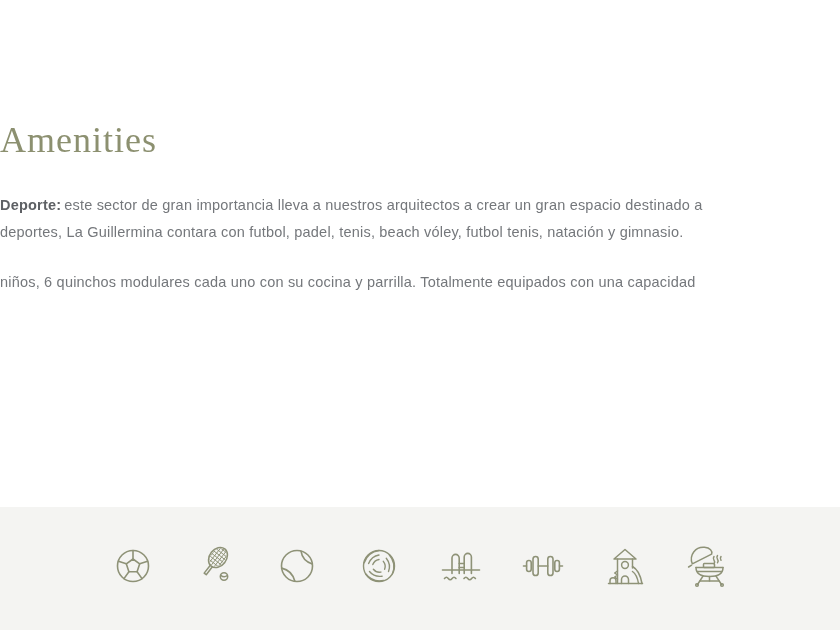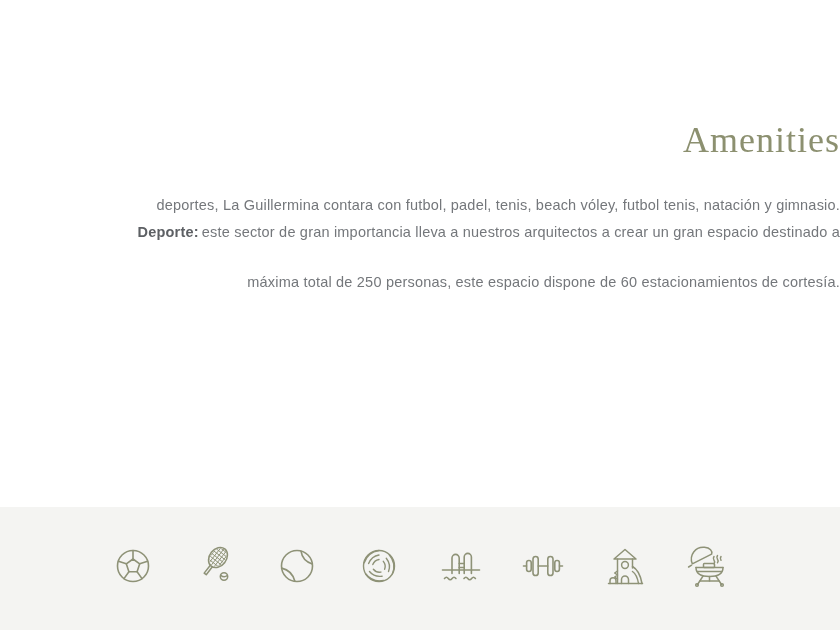--- a/index.html
+++ b/index.html
@@ -1,20 +1,20 @@
 <!DOCTYPE html>
 <html><head>
 <meta charset="utf-8">
 <style>
   html,body{margin:0;padding:0}
   body{
     width:840px;height:630px;background:#ffffff;overflow:hidden;position:relative;
     font-family:"Liberation Sans", sans-serif;
   }
-  .content{padding-top:118px;text-align:right}
+  .content{padding-top:118px;text-align:left}
   .section-title{
     font-family:"Liberation Serif", serif;
     font-weight:400;font-size:36px;line-height:44px;margin:0 0 30px;
     color:#8c9070;letter-spacing:1px;
   }
   .para{
     font-size:14.5px;line-height:26.5px;color:#74777b;
     letter-spacing:.2px;margin:0 0 24px;
   }
   .para .line{display:block;white-space:nowrap}
@@ -27,26 +27,26 @@
   .amenity-icon{width:48px;height:48px;color:#8e9277;flex:0 0 auto}
   .amenity-icon svg{display:block;width:48px;height:48px}
 </style>
 </head>
 <body>
 
 <div class="content">
   <h1 class="section-title">Amenities</h1>
 
   <p class="para">
+    <span class="line"><b>Deporte:</b><span>este sector de gran importancia lleva a nuestros arquitectos a crear un gran espacio destinado a</span></span>
     <span class="line">deportes, La Guillermina contara con futbol, padel, tenis, beach vóley, futbol tenis, natación y gimnasio.</span>
-    <span class="line"><b>Deporte:</b><span>este sector de gran importancia lleva a nuestros arquitectos a crear un gran espacio destinado a</span></span>
   </p>
 
   <p class="para">
-    <span class="line">máxima total de 250 personas, este espacio dispone de 60 estacionamientos de cortesía.</span>
+    <span class="line">niños, 6 quinchos modulares cada uno con su cocina y parrilla. Totalmente equipados con una capacidad</span>
   </p>
 </div>
 
 <div class="icon-strip">
 
   <span class="amenity-icon">
     <svg viewBox="0 0 48 48" fill="none" stroke="currentColor" stroke-width="1.6" stroke-linecap="round" stroke-linejoin="round">
       <circle cx="24" cy="24" r="15.5"></circle>
       <polygon points="24,17 30.7,21.8 28.1,29.7 19.9,29.7 17.3,21.8"></polygon>
       <path d="M24,17 V8.6 M30.7,21.8 L38.6,19.2 M28.1,29.7 L33,36.6 M19.9,29.7 L15,36.6 M17.3,21.8 L9.4,19.2"></path>

